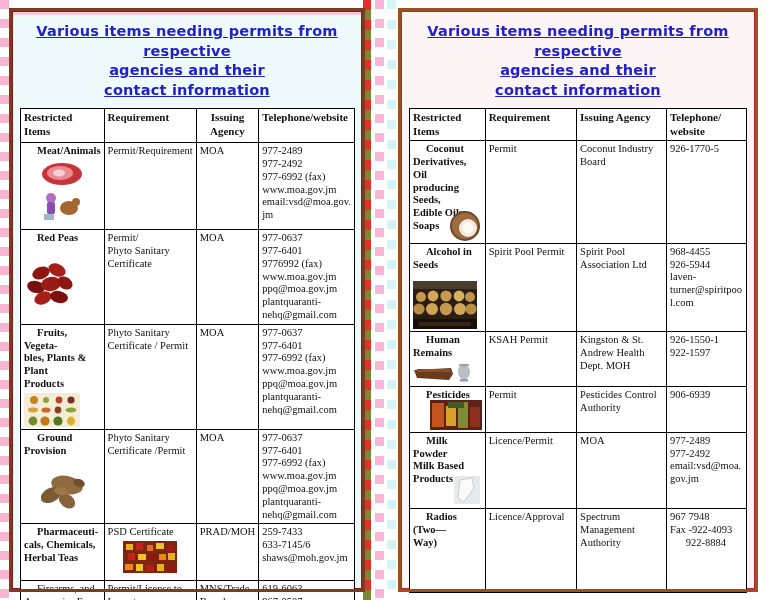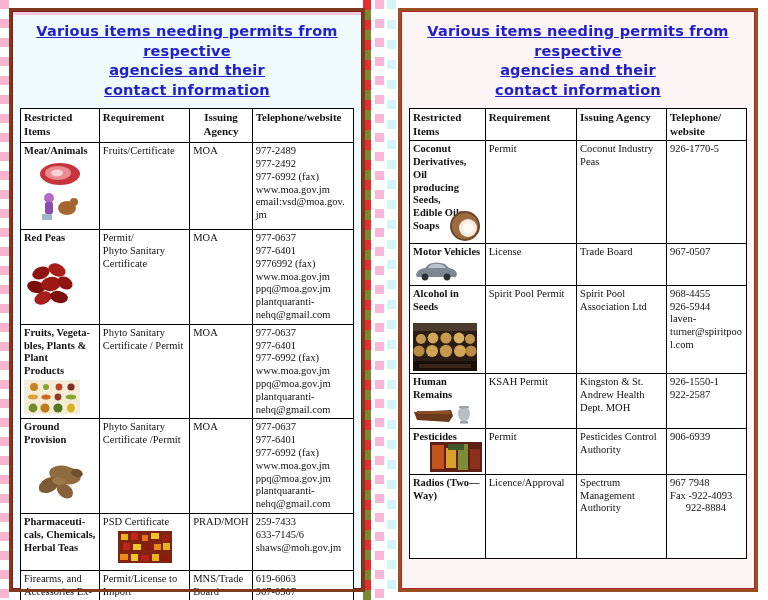--- a/index.html
+++ b/index.html
@@ -66,21 +66,21 @@
     border:1.5px solid #000000;
     vertical-align:top;
     text-align:left;
     padding:2px 3px;
     font-size:10.5px;
     line-height:1.22;
     color:#101010;
     overflow:hidden;
   }
   th { font-weight:bold; font-size:11px; }
-  .c-item   { font-weight:bold; white-space:pre-line; }
+  .c-item   { font-weight:bold; white-space:pre-line;margin-left:13px; }
   .c-req    { white-space:pre-line; }
   .c-agency { white-space:pre-line; }
   .c-tel    { white-space:pre-line; word-wrap:break-word; }
   .th-center { text-align:center; }
   .icon-wrap { display:block; margin-top:2px; }
   .icon-center { text-align:center; }
 
   svg { display:inline-block; vertical-align:top; }
 </style>
 </head>
@@ -121,21 +121,21 @@
             <ellipse cx="24" cy="13" rx="13" ry="7" fill="#e98b90"></ellipse>
             <ellipse cx="23" cy="13" rx="6" ry="3.4" fill="#f6d2d4"></ellipse>
             <circle cx="15" cy="38" r="5" fill="#b26dc2"></circle>
             <rect x="11" y="42" width="8" height="12" rx="2" fill="#8b4bb0"></rect>
             <ellipse cx="33" cy="48" rx="9" ry="7" fill="#a5652e"></ellipse>
             <circle cx="40" cy="42" r="4" fill="#a5652e"></circle>
             <rect x="8" y="54" width="10" height="6" fill="#9fb7c9"></rect>
           </svg>
         </span>
       </td>
-      <td class="c-req">Fruits/Certificate</td>
+      <td class="c-req">Permit/Requirement</td>
       <td class="c-agency">MOA</td>
       <td class="c-tel">977-2489
 977-2492
 977-6992 (fax)
 www.moa.gov.jm
 email:vsd@moa.gov.
 jm</td>
     </tr>
 
     <tr>
@@ -318,40 +318,24 @@
         <span class="icon-wrap" style="margin-top:-22px;text-align:right">
           <svg width="34" height="30" viewBox="0 0 34 30">
             <circle cx="17" cy="15" r="14" fill="#9c6b42" stroke="#6f4526" stroke-width="2"></circle>
             <circle cx="20" cy="17" r="9" fill="#f4e9df"></circle>
             <circle cx="20" cy="17" r="5.4" fill="#fdf9f4"></circle>
           </svg>
         </span>
       </td>
       <td class="c-req">Permit</td>
       <td class="c-agency">Coconut Industry
-Peas</td>
+Board</td>
       <td class="c-tel">926-1770-5</td>
     </tr>
 
-    <tr>
-      <td style="height:42px">
-        <span class="c-item">Motor Vehicles</span>
-        <span class="icon-wrap">
-          <svg width="46" height="20" viewBox="0 0 46 20">
-            <path d="M3 14 Q4 8 12 7 L16 3 Q23 0 32 3 L36 7 Q43 8 44 13 L43 16 L4 16 Z" fill="#7d8794"></path>
-            <path d="M17 4 Q23 1.5 30 4 L33 7 L15 7 Z" fill="#b9c2cc"></path>
-            <circle cx="12" cy="16" r="3.4" fill="#2c2f33"></circle>
-            <circle cx="34" cy="16" r="3.4" fill="#2c2f33"></circle>
-          </svg>
-        </span>
-      </td>
-      <td class="c-req">License</td>
-      <td class="c-agency">Trade Board</td>
-      <td class="c-tel">967-0507</td>
-    </tr>
 
     <tr>
       <td style="height:86px">
         <span class="c-item">Alcohol in Seeds</span>
         <span class="icon-wrap" style="padding-top:8px">
           <svg width="64" height="48" viewBox="0 0 64 48">
             <rect x="0" y="0" width="64" height="48" fill="#2a1d14"></rect>
             <rect x="0" y="0" width="64" height="8" fill="#4a3b2c"></rect>
             <circle cx="8" cy="16" r="5" fill="#c59a4e"></circle>
                   <circle cx="20" cy="15" r="5.4" fill="#d2a858"></circle>
@@ -389,21 +373,21 @@
             <rect x="46" y="2" width="10" height="2.4" rx="1" fill="#9aa0a8"></rect>
             <rect x="47" y="17" width="8" height="2.6" fill="#9aa0a8"></rect>
           </svg>
         </span>
       </td>
       <td class="c-req">KSAH Permit</td>
       <td class="c-agency">Kingston &amp; St.
 Andrew Health
 Dept. MOH</td>
       <td class="c-tel">926-1550-1
-922-2587</td>
+922-1597</td>
     </tr>
 
     <tr>
       <td style="height:44px">
         <span class="c-item">Pesticides</span>
         <span class="icon-wrap" style="margin-top:-2px;text-align:right">
           <svg width="52" height="30" viewBox="0 0 52 30">
             <rect x="0" y="0" width="52" height="30" fill="#5e1f14"></rect>
             <rect x="2" y="3" width="12" height="24" fill="#c4541e"></rect>
             <rect x="16" y="6" width="10" height="20" fill="#d8a22a"></rect>
@@ -412,20 +396,39 @@
             <rect x="18" y="2" width="16" height="6" fill="#3f5a26"></rect>
           </svg>
         </span>
       </td>
       <td class="c-req">Permit</td>
       <td class="c-agency">Pesticides Control
 Authority</td>
       <td class="c-tel">906-6939</td>
     </tr>
 
+    <tr>
+      <td style="height:56px">
+        <span class="c-item">Milk Powder
+Milk Based
+Products</span>
+        <span class="icon-wrap" style="margin-top:-12px;text-align:right">
+          <svg width="30" height="32" viewBox="0 0 30 32">
+            <rect x="2" y="2" width="26" height="28" fill="#e8e9ea"></rect>
+            <path d="M8 6 L20 4 L22 14 L12 28 L6 24 Z" fill="#fbfbfc" stroke="#c9cccf" stroke-width="1"></path>
+          </svg>
+        </span>
+      </td>
+      <td class="c-req">Licence/Permit</td>
+      <td class="c-agency">MOA</td>
+      <td class="c-tel">977-2489
+977-2492
+email:vsd@moa.
+gov.jm</td>
+    </tr>
 
     <tr>
       <td style="height:84px">
         <span class="c-item">Radios (Two—
 Way)</span>
         
       </td>
       <td class="c-req">Licence/Approval</td>
       <td class="c-agency">Spectrum
 Management

